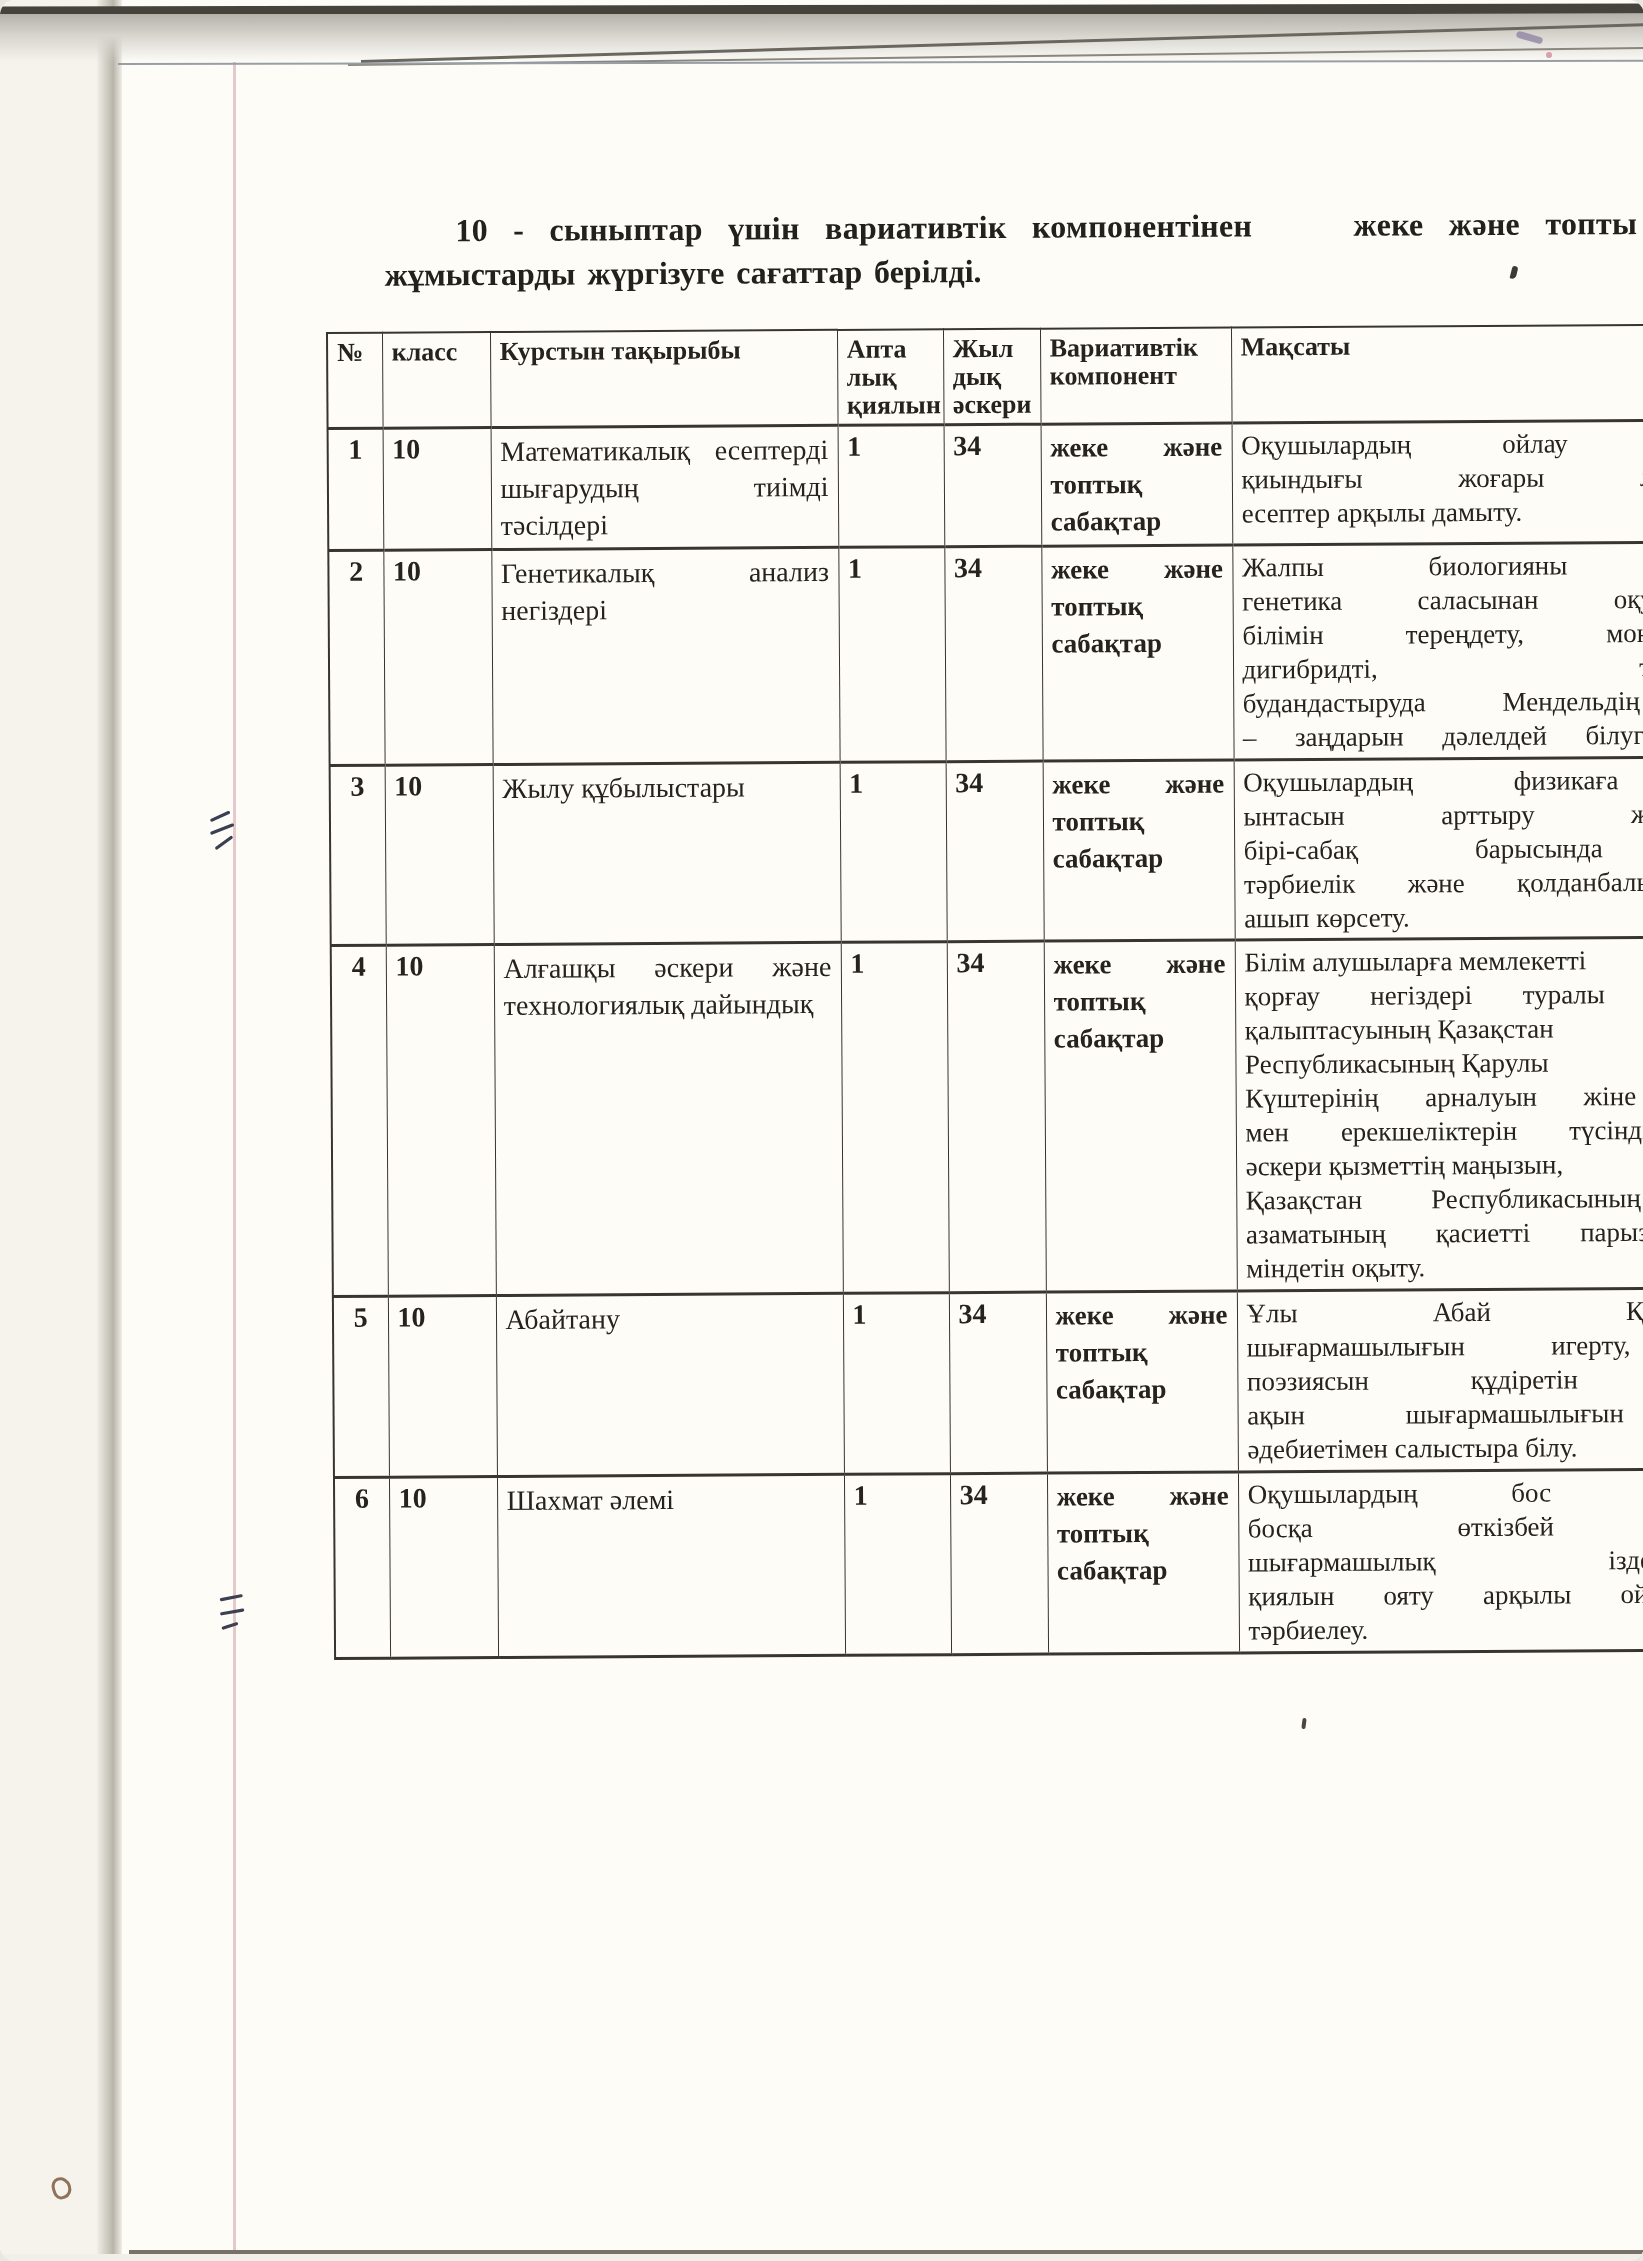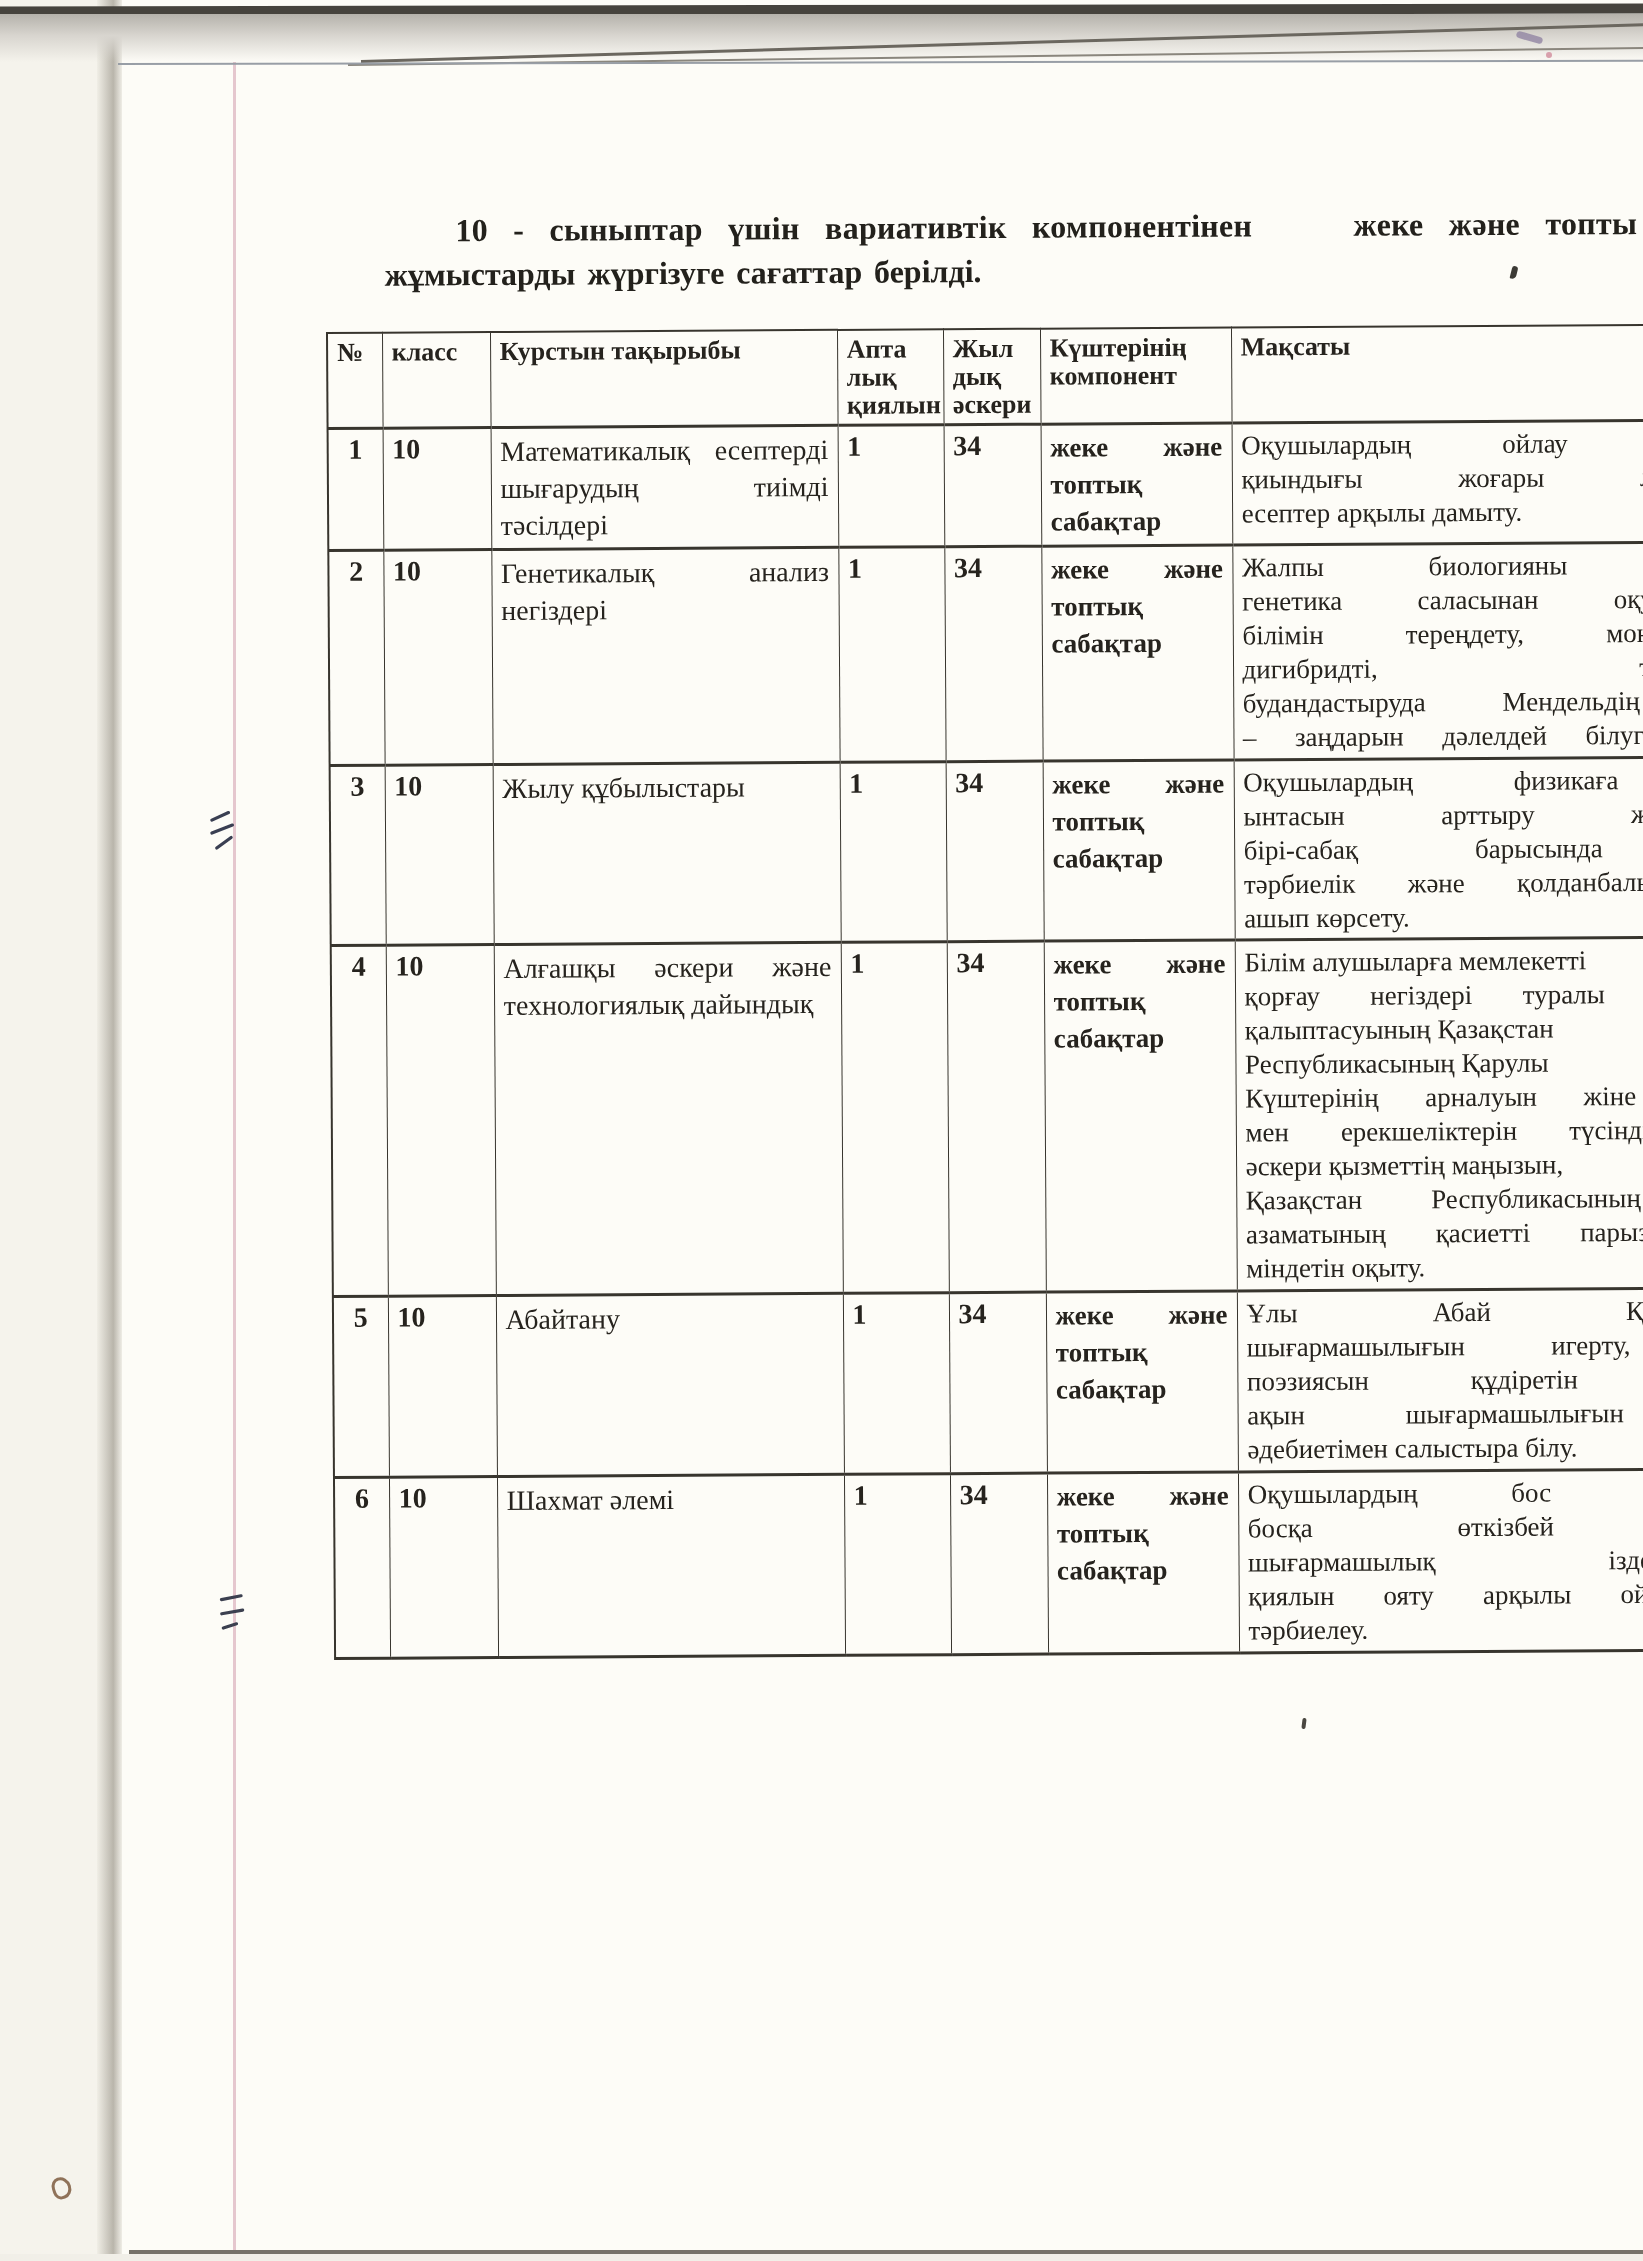--- a/index.html
+++ b/index.html
@@ -1,19 +1,20 @@
 <!DOCTYPE html>
 <html lang="kk" style="font-size:10.3px"><head>
 <meta charset="utf-8">
 <style>
   html,body{margin:0;padding:0;background:#e9e7e1;}
   #scan-page{
     position:relative;width:1644px;height:2261px;overflow:hidden;
     background:#fdfcf7;color:#26231e;
     font-family:"Liberation Serif","DejaVu Serif",serif;
+    border-radius:15px;
   }
   
   .abs{position:absolute;}
   .top-bar{left:0;top:5.2px;width:1644px;height:10.3px;background:#46433d;transform:rotate(-0.1deg);}
   .top-shadow{left:0;top:14px;width:1644px;height:48px;
     background:linear-gradient(180deg,#b5b2ab 0%,#d8d5cf 45%,rgba(253,252,247,0) 100%);}
   .diag1{left:361px;top:60px;width:1286px;height:2.6px;background:#6b675f;
     transform:rotate(-1.64deg);transform-origin:left center;}
   .diag2{left:348px;top:64px;width:1299px;height:1.9px;background:#8a867d;
     transform:rotate(-0.75deg);transform-origin:left center;}
@@ -106,21 +107,21 @@
           <col style="width:191px">
         <col style="width:509px">
       </colgroup>
       <thead>
         <tr>
           <th class="h-num">№</th>
           <th class="h-klass">класс</th>
           <th class="h-course">Курстын тақырыбы</th>
           <th class="h-week">Апта лық қиялын</th>
           <th class="h-year">Жыл дық әскери</th>
-          <th class="h-comp">Күштерінің компонент</th>
+          <th class="h-comp">Вариативтік компонент</th>
           <th class="h-goal">Мақсаты</th>
         </tr>
       </thead>
       <tbody id="rows">
           <tr>
             <td class="c-num">1</td>
             <td class="c-klass">10</td>
             <td class="c-course">Математикалық есептерді шығарудың тиімді тәсілдері</td>
             <td class="c-week">1</td>
             <td class="c-year">34</td>

